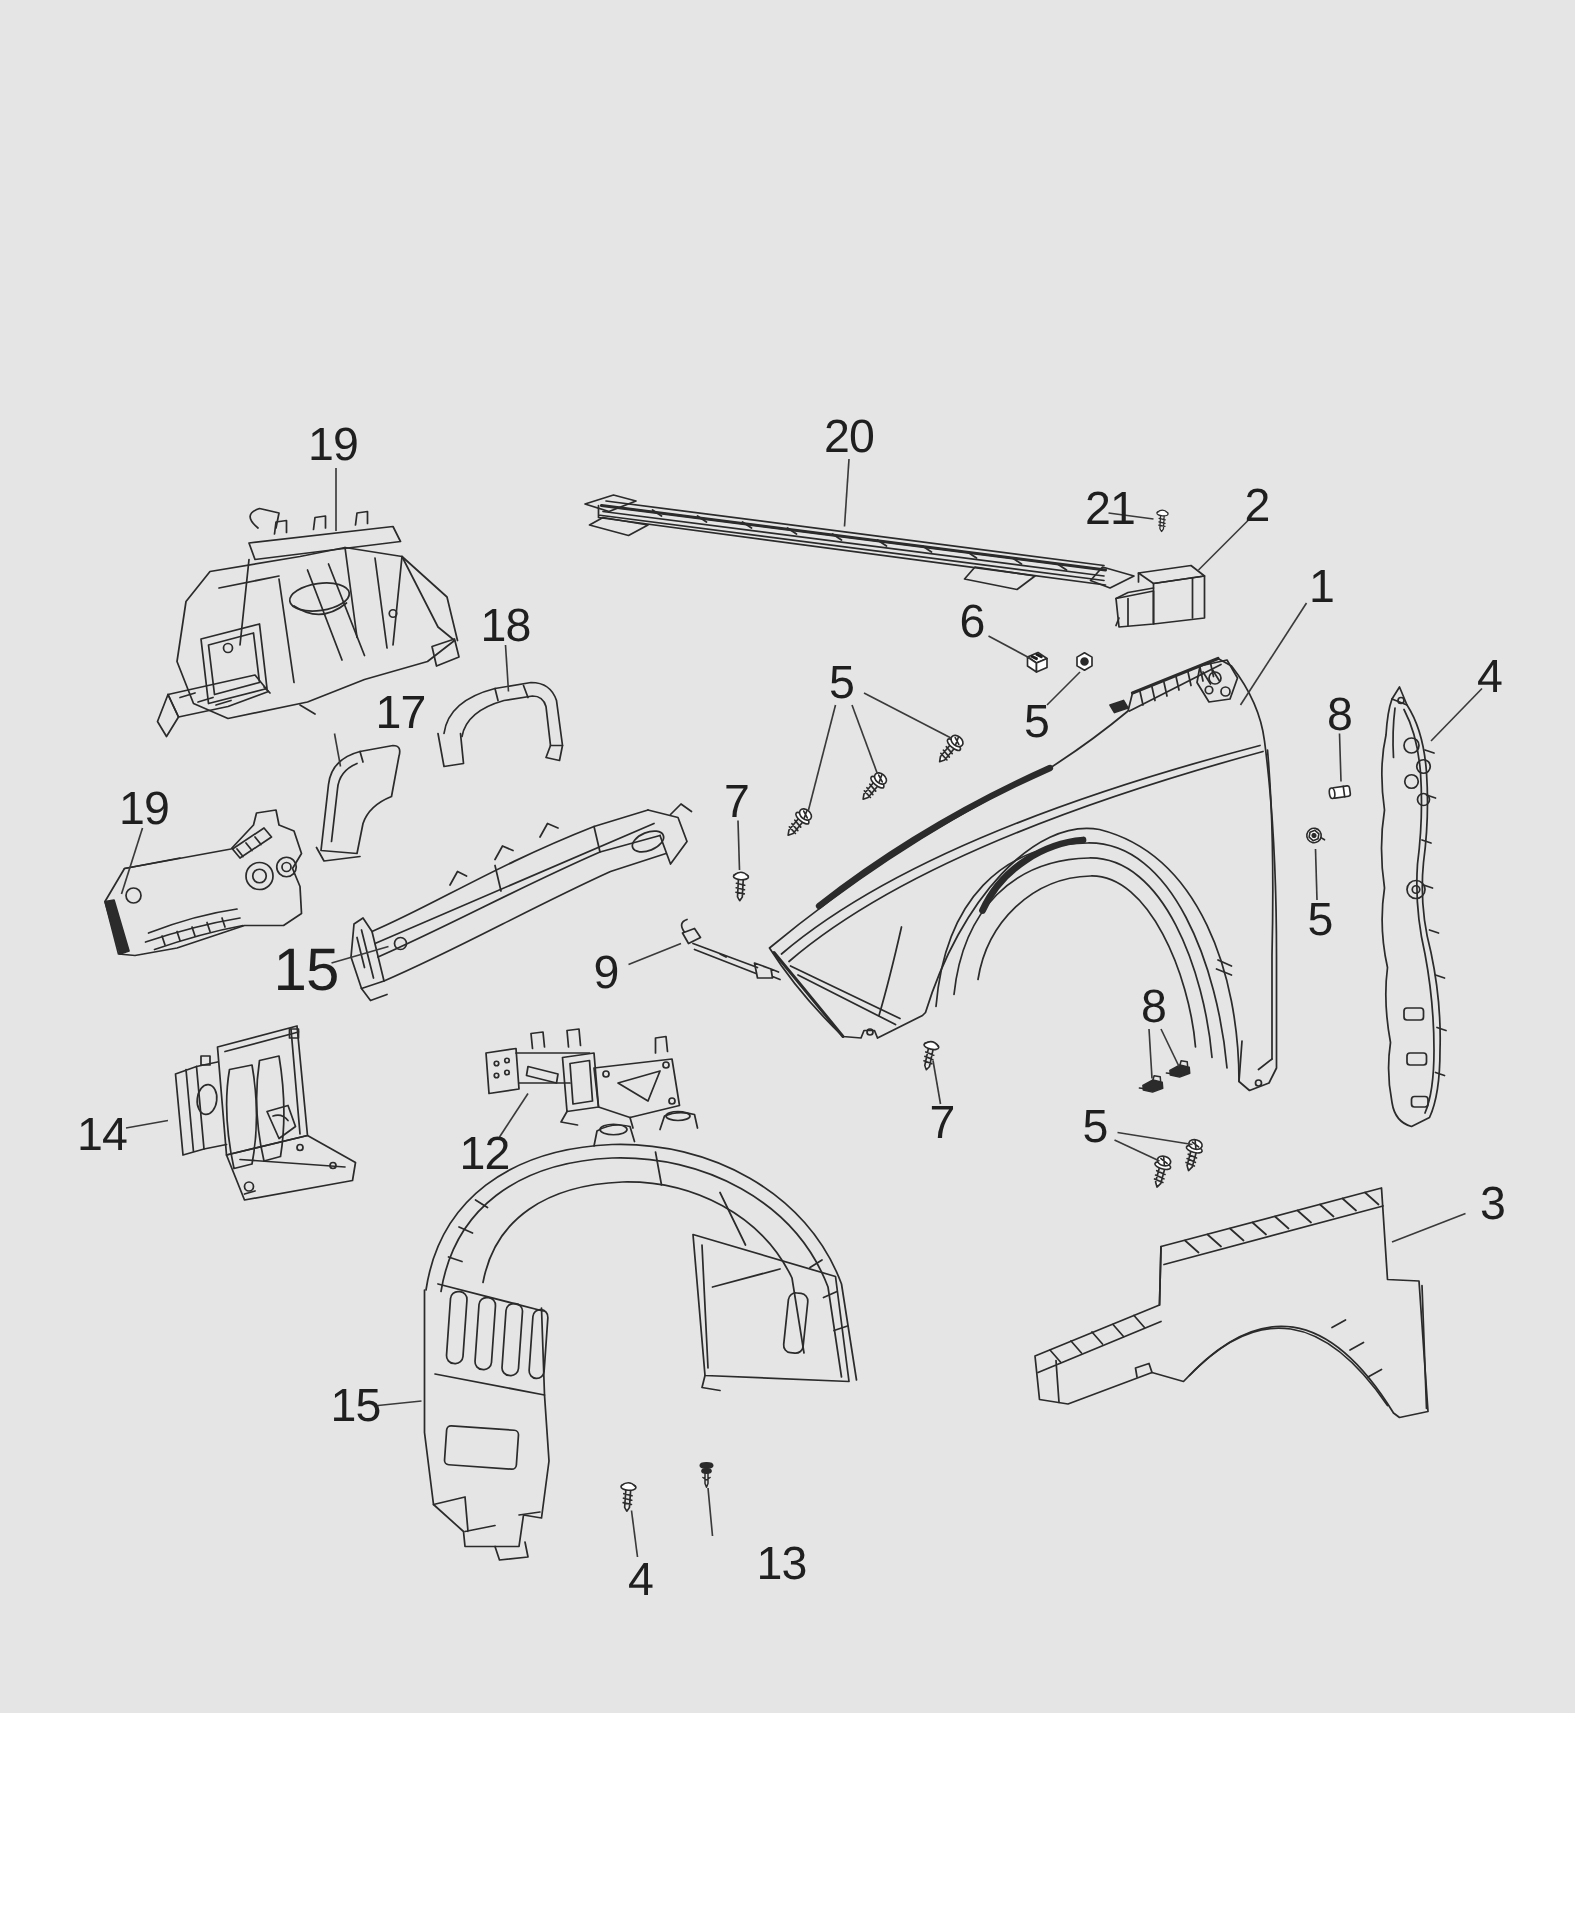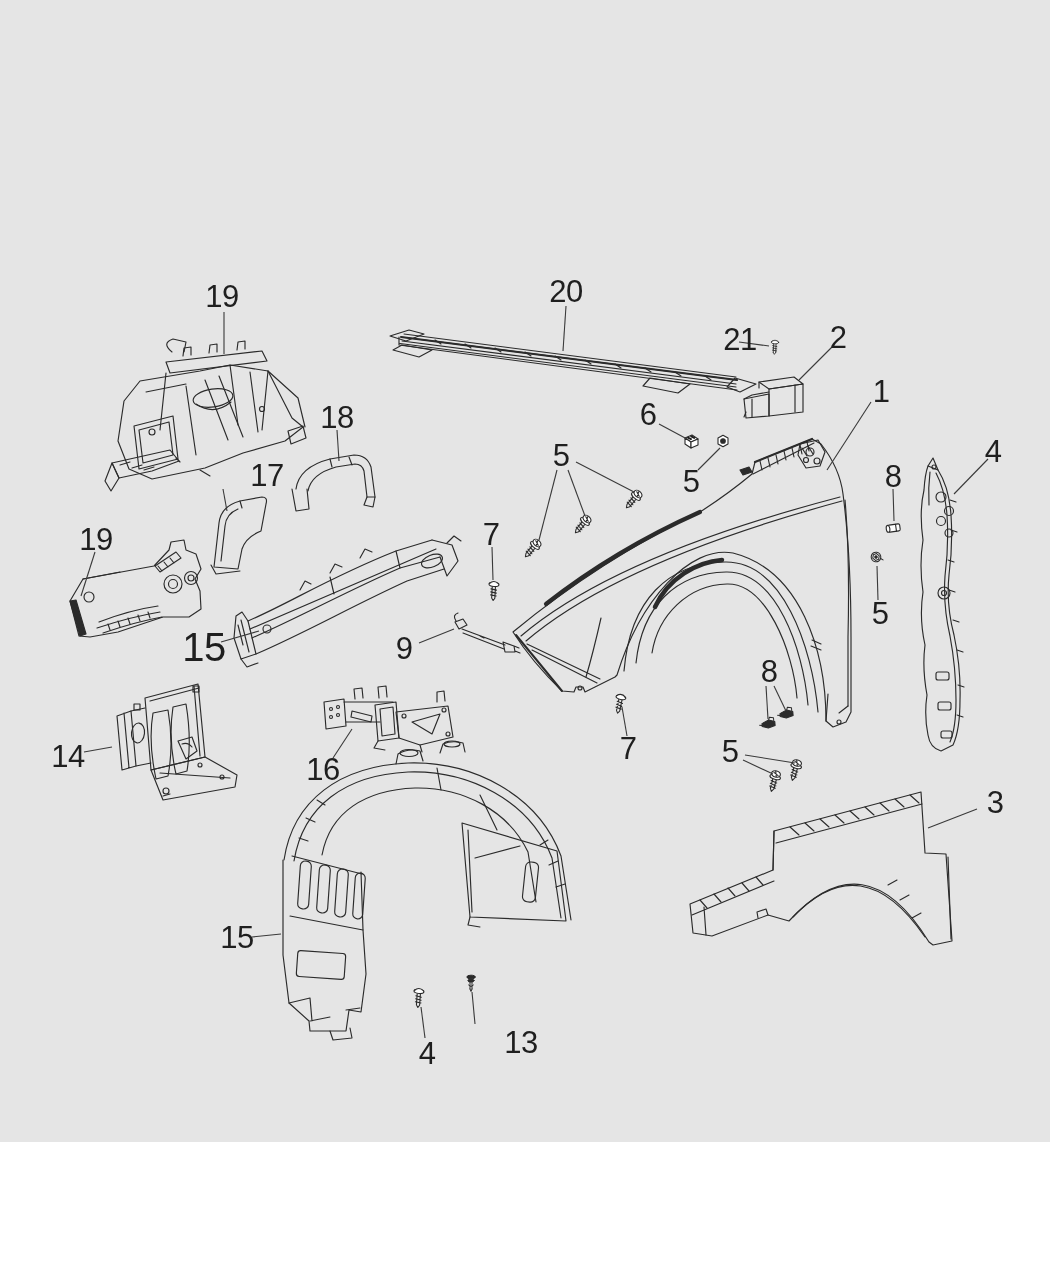--- a/index.html
+++ b/index.html
@@ -338,21 +338,21 @@
       <div class="callout" style="left: 491px; top: 534px; font-size: 31px; color: rgb(31, 31, 31);">7</div>
       <div class="callout" style="left: 993px; top: 451px; font-size: 31px; color: rgb(31, 31, 31);">4</div>
       <div class="callout" style="left: 893px; top: 476px; font-size: 31px; color: rgb(31, 31, 31);">8</div>
       <div class="callout" style="left: 880px; top: 613px; font-size: 31px; color: rgb(31, 31, 31);">5</div>
       <div class="callout" style="left: 96px; top: 539px; font-size: 31px; color: rgb(31, 31, 31);">19</div>
       <div class="callout" style="left: 223px; top: 475px; font-size: 31px; color: rgb(31, 31, 31); margin-left: 44px;">17</div>
       <div class="callout" style="left: 337px; top: 417px; font-size: 31px; color: rgb(31, 31, 31);">18</div>
       <div class="callout" style="left: 204px; top: 647px; font-size: 40px; color: rgb(31, 31, 31);">15</div>
       <div class="callout" style="left: 404px; top: 648px; font-size: 31px; color: rgb(31, 31, 31);">9</div>
       <div class="callout" style="left: 68px; top: 756px; font-size: 31px; color: rgb(31, 31, 31);">14</div>
-      <div class="callout" style="left: 323px; top: 769px; font-size: 31px; color: rgb(31, 31, 31);">16</div>
+      <div class="callout" style="left: 323px; top: 769px; font-size: 31px; color: rgb(31, 31, 31);">12</div>
       <div class="callout" style="left: 237px; top: 937px; font-size: 31px; color: rgb(31, 31, 31);">15</div>
       <div class="callout" style="left: 427px; top: 1053px; font-size: 31px; color: rgb(31, 31, 31);">4</div>
       <div class="callout" style="left: 477px; top: 1042px; font-size: 31px; color: rgb(31, 31, 31); margin-left: 44px;">13</div>
       <div class="callout" style="left: 995px; top: 802px; font-size: 31px; color: rgb(31, 31, 31);">3</div>
       <div class="callout" style="left: 628px; top: 748px; font-size: 31px; color: rgb(31, 31, 31);">7</div>
       <div class="callout" style="left: 769px; top: 671px; font-size: 31px; color: rgb(31, 31, 31);">8</div>
       <div class="callout" style="left: 730px; top: 751px; font-size: 31px; color: rgb(31, 31, 31);">5</div>
     </div>
 </div>
 

